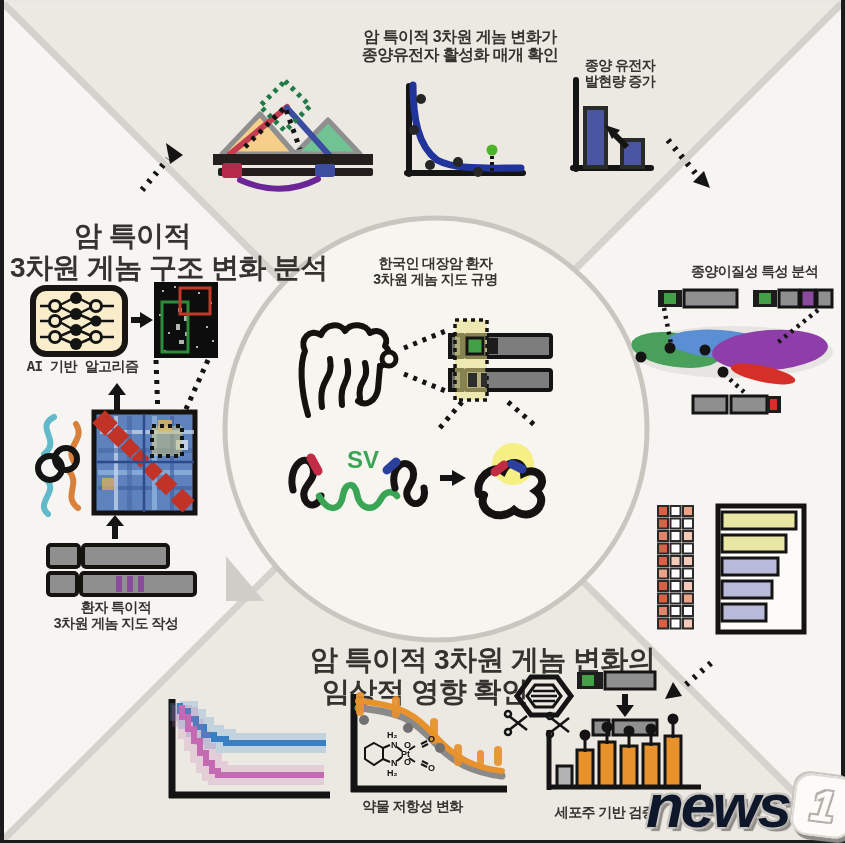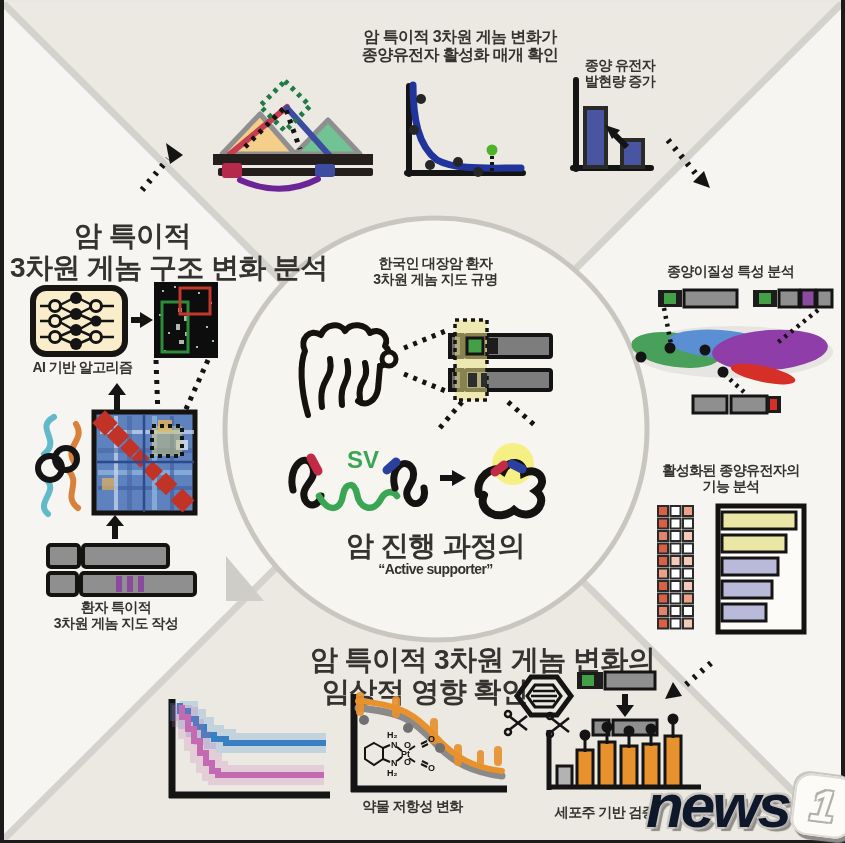--- a/index.html
+++ b/index.html
@@ -165,21 +165,21 @@
           <rect x="156" y="36" width="5" height="5"></rect>
         <rect x="148" y="44" width="4" height="6"></rect>
           <rect x="157" y="52" width="4" height="4"></rect>
         <rect x="151" y="60" width="5" height="4"></rect>
       </g>
       <rect x="134" y="22" width="26" height="50" fill="none" stroke="#2e8b3a" stroke-width="3"></rect>
       <rect x="152" y="8" width="30" height="26" fill="none" stroke="#c0392b" stroke-width="3"></rect>
     </g>
   </svg>
 
-  <div class="lbl f19" style="left:5px;top:360px;width:155px;">
+  <div class="lbl f19" style="left:5px;top:360px;width:155px;font-family:Liberation Mono, monospace;">
     <div>AI 기반 알고리즘</div>
   </div>
 
   <svg style="left:100px;top:382px" width="36" height="30" viewBox="0 0 36 30">
     <line x1="17" y1="28" x2="17" y2="12" stroke="#141414" stroke-width="6"></line>
     <polygon points="8,13 17,1 26,13" fill="#141414"></polygon>
   </svg>
   <svg style="left:140px;top:358px" width="80" height="62" viewBox="0 0 80 62">
     <line x1="16" y1="2" x2="18" y2="58" stroke="#141414" stroke-width="5" stroke-dasharray="4 6"></line>
     <line x1="68" y1="2" x2="42" y2="60" stroke="#141414" stroke-width="5" stroke-dasharray="4 6"></line>
@@ -290,26 +290,22 @@
     <line x1="104" y1="32" x2="113" y2="24" stroke="#2b3f9e" stroke-width="9" stroke-linecap="round"></line>
     <text x="64" y="30" font-size="24" font-weight="bold" fill="#3aa655">SV</text>
     <line x1="157" y1="40" x2="170" y2="40" stroke="#141414" stroke-width="6"></line>
     <polygon points="169,32 183,40 169,48" fill="#141414"></polygon>
     <circle cx="230" cy="26" r="21" fill="#f6ee7d" opacity="0.95"></circle>
     <path d="M196,56 C192,40 210,26 220,33 C226,21 240,23 241,35 C256,28 266,44 253,53 C268,64 248,86 231,72 C215,85 194,72 201,57" fill="none" stroke="#151311" stroke-width="8" stroke-linecap="round"></path>
     <line x1="212" y1="34" x2="221" y2="27" stroke="#c22b45" stroke-width="9" stroke-linecap="round"></line>
     <line x1="229" y1="26" x2="239" y2="31" stroke="#2b3f9e" stroke-width="9" stroke-linecap="round"></line>
   </svg>
 
-  <div class="lbl" style="left:338px;top:530px;width:195px;">
-    <div class="f20">암 진행 과정의</div>
-    <div class="f21">“Active supporter”</div>
-  </div>
-
-  <div class="lbl f19" style="left:643px;top:264px;width:175px;">
+
+  <div class="lbl f19" style="left:667px;top:264px;width:175px;">
     <div>종양이질성 특성 분석</div>
   </div>
 
   <svg style="left:628px;top:286px" width="212" height="135" viewBox="0 0 212 135">
     <g>
       <rect x="30" y="4" width="24" height="17" fill="#1d1d1d"></rect>
       <rect x="36" y="7" width="12" height="11" fill="#43a047"></rect>
       <rect x="56" y="4" width="53" height="17" fill="#8f8f8f" stroke="#141414" stroke-width="3"></rect>
     </g>
     <g>
@@ -336,24 +332,20 @@
       <line x1="96" y1="88" x2="116" y2="106"></line>
     </g>
     <g>
       <rect x="65" y="110" width="34" height="17" fill="#8f8f8f" stroke="#141414" stroke-width="3"></rect>
       <rect x="103" y="110" width="36" height="17" fill="#8f8f8f" stroke="#141414" stroke-width="3"></rect>
       <rect x="139" y="110" width="14" height="17" fill="#1d1d1d"></rect>
       <rect x="142" y="113" width="7" height="11" fill="#d62f28"></rect>
     </g>
   </svg>
 
-  <div class="lbl f19" style="left:640px;top:463px;width:182px;">
-    <div>활성화된 종양유전자의</div>
-    <div>기능 분석</div>
-  </div>
 
   <svg style="left:652px;top:500px" width="158" height="138" viewBox="0 0 158 138">
     <g stroke="#2a2a2a" stroke-width="2">
       <rect x="6" y="6" width="10" height="10" fill="#d95f45"></rect>
         <rect x="18.5" y="6" width="10" height="10" fill="#ffffff"></rect>
         <rect x="31" y="6" width="10" height="10" fill="#eba287"></rect>
       <rect x="6" y="18.5" width="10" height="10" fill="#d95f45"></rect>
         <rect x="18.5" y="18.5" width="10" height="10" fill="#ffffff"></rect>
         <rect x="31" y="18.5" width="10" height="10" fill="#ffffff"></rect>
       <rect x="6" y="31" width="10" height="10" fill="#e2836b"></rect>

